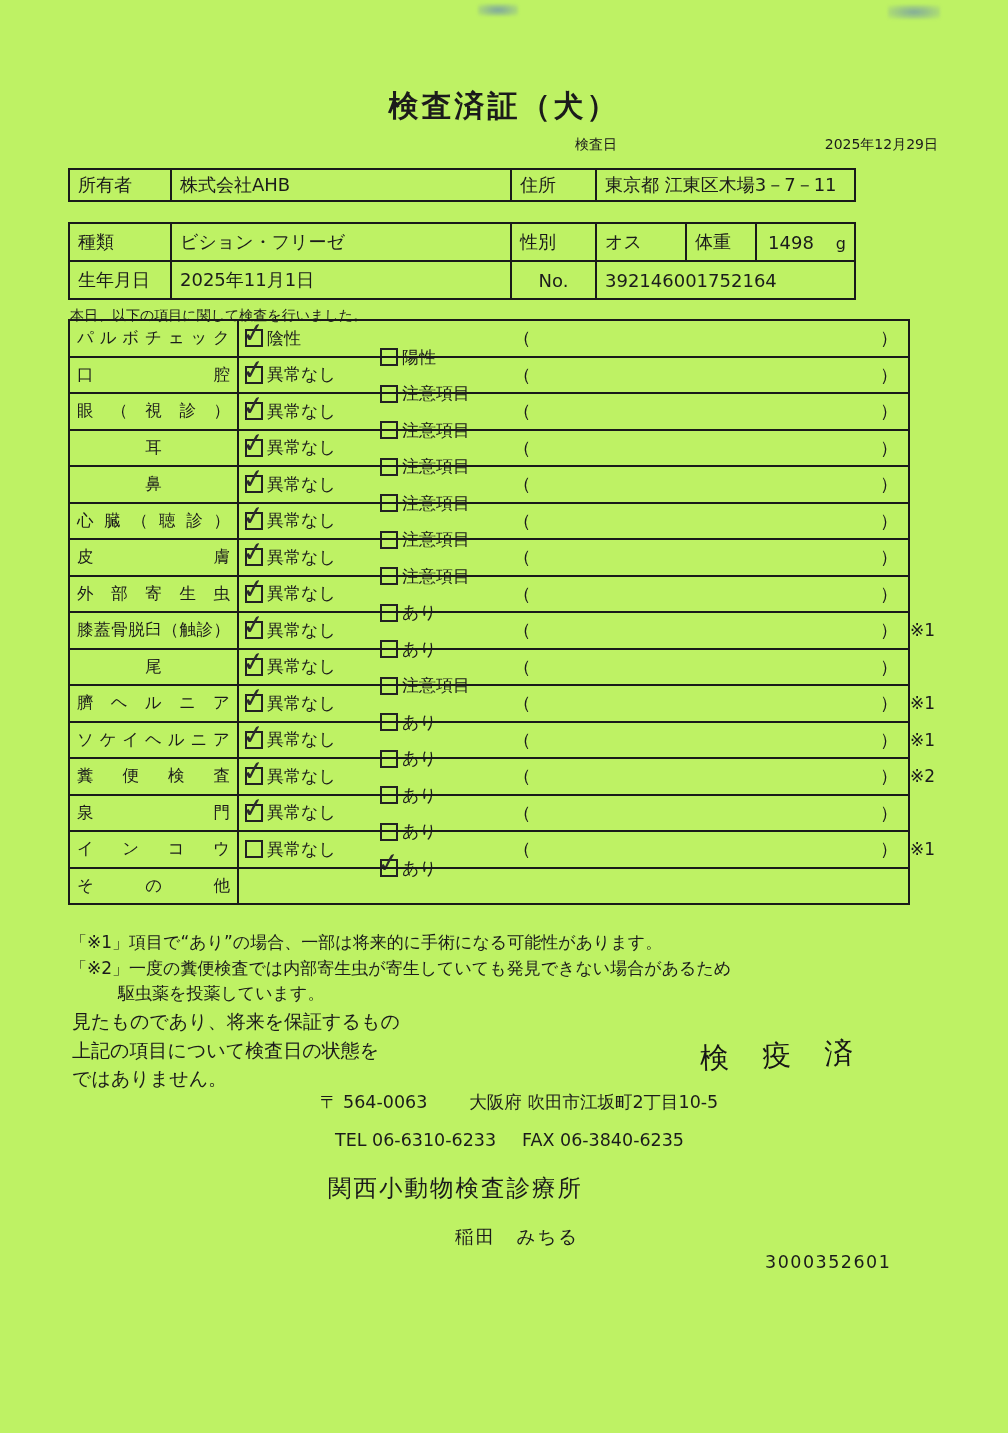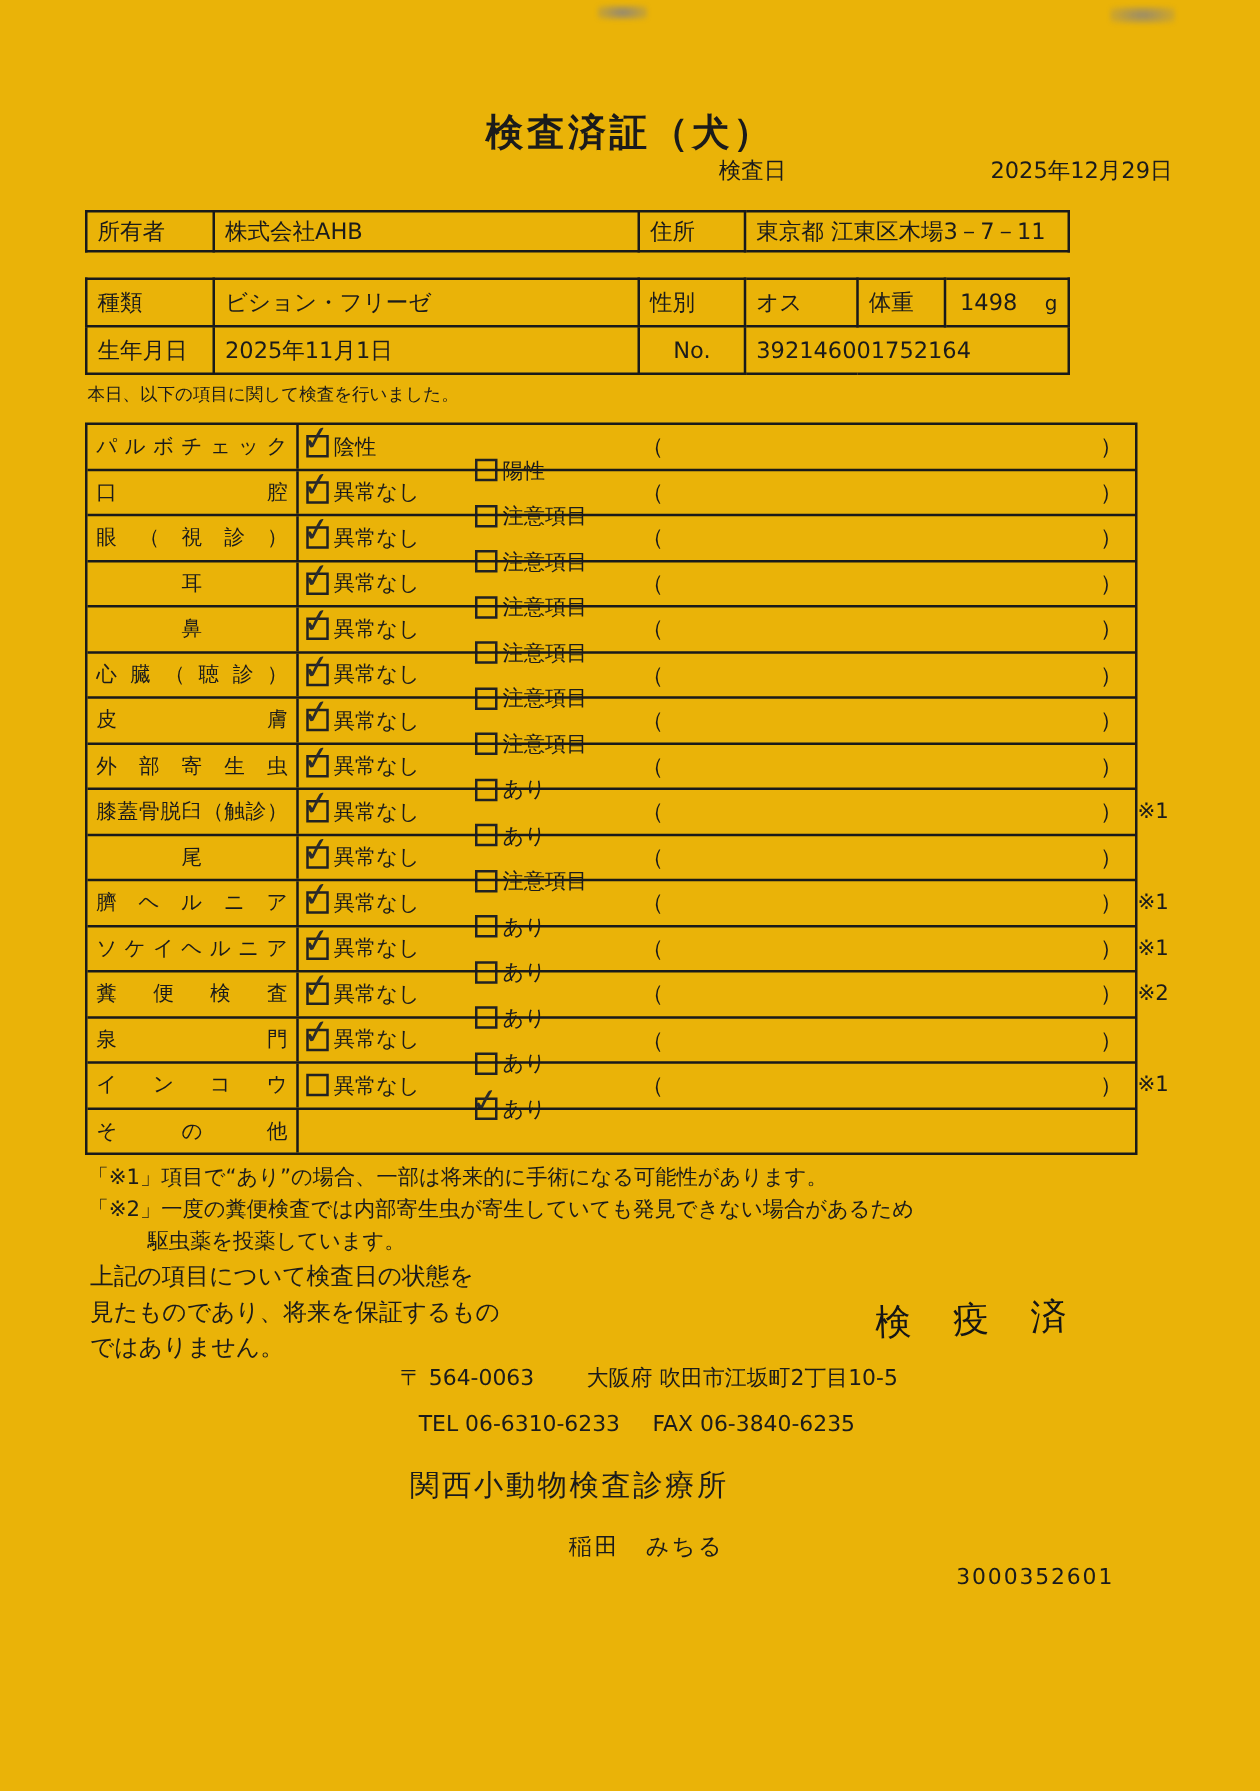--- a/index.html
+++ b/index.html
@@ -1,37 +1,37 @@
 <!DOCTYPE html>
 <html><head>
 <meta charset="utf-8">
 <style>
   html,body { margin:0; padding:0; background:#ffffff; }
   .page {
     position:relative; width:1008px; height:1433px;
-    background:#eab308; overflow:hidden;
+    background:#bef264; overflow:hidden;
     font-family:"DejaVu Sans","Liberation Sans",sans-serif;
     color:#1b1b1b;
   }
 
   
   .artifact { position:absolute; pointer-events:none; filter:blur(1.5px); }
   .artifact.a1 { top:4px; left:478px; width:40px; height:12px;
     background:radial-gradient(ellipse at center, rgba(70,100,210,.55), rgba(70,100,210,0)); }
   .artifact.a2 { top:5px; left:888px; width:52px; height:14px;
     background:radial-gradient(ellipse at center, rgba(70,100,210,.5), rgba(70,100,210,0)); }
 
   .title {
     position:absolute; top:86px; left:0; width:100%;
     text-align:center; font-size:30px; font-weight:700; letter-spacing:3px;
   }
 
   .date-row {
-    position:absolute; top:124px; left:68px; width:872px;
-    display:flex; font-size:18px;
+    position:absolute; top:136px; left:68px; width:872px;
+    display:flex; font-size:14px;
   }
   .date-row .dlabel { margin-left:507px; }
   .date-row .dvalue { margin-left:auto; padding-right:2px; }
 
   table.tbl {
     position:absolute; border-collapse:collapse; table-layout:fixed;
     width:788px; left:68px; font-size:18px;
   }
   table.tbl td {
     border:2px solid #1a1a1a; padding:0 8px; overflow:hidden;
@@ -42,21 +42,21 @@
   table.pet { top:222px; }
   table.pet td { height:36px; }
   td.ctr { text-align:center; padding:0 2px; }
   td.weight { text-align:right; padding-right:16px; }
   td.weight .unit { display:inline-block; margin-left:22px; font-size:16px; }
 
   .intro { position:absolute; top:307px; left:70px; font-size:14px; }
 
   
   .chk {
-    position:absolute; top:338px; left:68px; width:842px;
+    position:absolute; top:319px; left:68px; width:842px;
     border:2px solid #1a1a1a; box-sizing:border-box; font-size:17px;
   }
   .chk-row { display:flex; height:34.5px; border-top:2px solid #1a1a1a; position:relative; }
   .chk-row:first-child { border-top:none; }
   .chk-label {
     width:169px; box-sizing:border-box; border-right:2px solid #1a1a1a;
     padding:0 7px; line-height:33px; font-size:16.5px;
     text-align:justify; text-align-last:justify; overflow:hidden;
   }
   .chk-label.single { text-align:center; text-align-last:center; }
@@ -430,22 +430,22 @@
       </div>
     </div>
 
   <div class="footnotes">
     <div>「※1」項目で“あり”の場合、一部は将来的に手術になる可能性があります。</div>
     <div>「※2」一度の糞便検査では内部寄生虫が寄生していても発見できない場合があるため</div>
     <div class="indent">駆虫薬を投薬しています。</div>
   </div>
 
   <div class="disclaimer">
+    <div>見たものであり、将来を保証するもの</div>
     <div>上記の項目について検査日の状態を</div>
-    <div>見たものであり、将来を保証するもの</div>
     <div>ではありません。</div>
   </div>
 
   <div class="stamp">検 疫 済</div>
 
   <div class="addr-line">
     <span>〒 564-0063</span><span class="gap"></span><span>大阪府 吹田市江坂町2丁目10-5</span>
   </div>
 
   <div class="tel-line">

